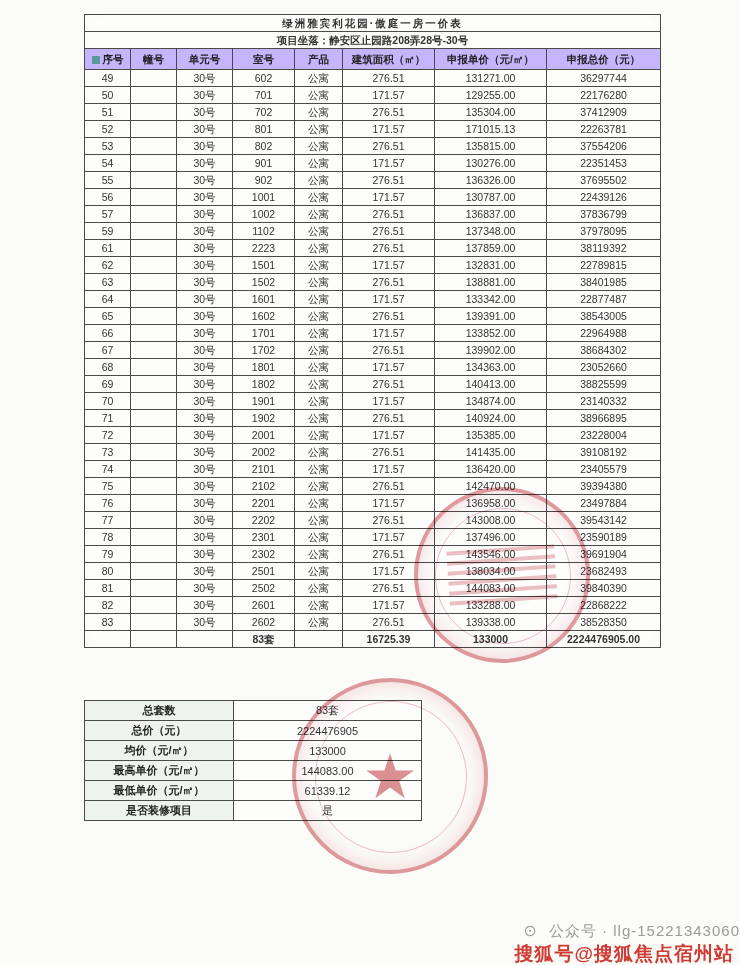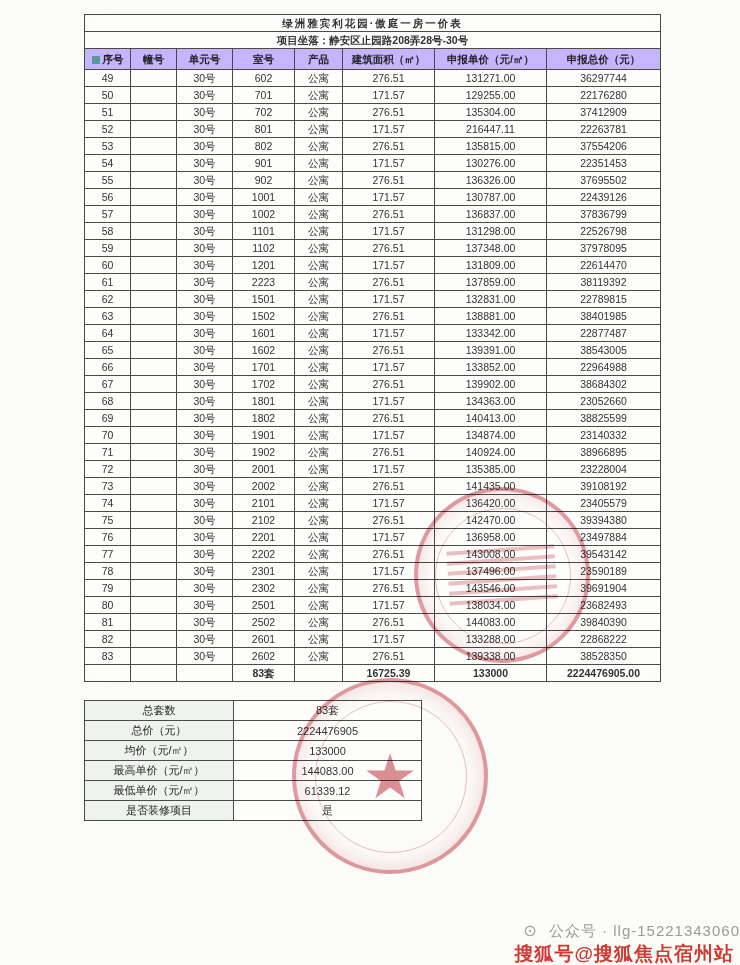--- a/index.html
+++ b/index.html
@@ -41,21 +41,21 @@
   
   .summary-table{
     position:absolute;left:84px;top:700px;width:338px;
     border-collapse:collapse;table-layout:fixed;background:#fdfdfc;
   }
   .summary-table td{
     border:1px solid #4a4a48;font-size:11px;height:17px;
     text-align:center;padding:1px 3px;color:#333;white-space:nowrap;
   }
   .summary-table td:first-child{
-    font-weight:normal;background:#eef3ee;width:142px;color:#222;
+    font-weight:bold;background:#eef3ee;width:142px;color:#222;
   }
   
   .stamp{
     position:absolute;border-radius:50%;
     border:4px solid rgba(186,34,44,0.45);
     box-shadow:inset 0 0 20px rgba(186,34,44,0.18);
     mix-blend-mode:multiply;pointer-events:none;
   }
   .stamp-1{left:414px;top:487px;width:168px;height:168px;}
   .stamp-2{left:292px;top:678px;width:188px;height:188px;}
@@ -149,21 +149,21 @@
         <td>135304.00</td>
         <td>37412909</td>
       </tr>
       <tr>
         <td>52</td>
         <td></td>
         <td>30号</td>
         <td>801</td>
         <td>公寓</td>
         <td>171.57</td>
-        <td>216447.11</td>
+        <td>171015.13</td>
         <td>22263781</td>
       </tr>
       <tr>
         <td>53</td>
         <td></td>
         <td>30号</td>
         <td>802</td>
         <td>公寓</td>
         <td>276.51</td>
         <td>135815.00</td>
@@ -203,48 +203,28 @@
         <td>57</td>
         <td></td>
         <td>30号</td>
         <td>1002</td>
         <td>公寓</td>
         <td>276.51</td>
         <td>136837.00</td>
         <td>37836799</td>
       </tr>
       <tr>
-        <td>58</td>
-        <td></td>
-        <td>30号</td>
-        <td>1101</td>
-        <td>公寓</td>
-        <td>171.57</td>
-        <td>131298.00</td>
-        <td>22526798</td>
-      </tr>
-      <tr>
         <td>59</td>
         <td></td>
         <td>30号</td>
         <td>1102</td>
         <td>公寓</td>
         <td>276.51</td>
         <td>137348.00</td>
         <td>37978095</td>
-      </tr>
-      <tr>
-        <td>60</td>
-        <td></td>
-        <td>30号</td>
-        <td>1201</td>
-        <td>公寓</td>
-        <td>171.57</td>
-        <td>131809.00</td>
-        <td>22614470</td>
       </tr>
       <tr>
         <td>61</td>
         <td></td>
         <td>30号</td>
         <td>2223</td>
         <td>公寓</td>
         <td>276.51</td>
         <td>137859.00</td>
         <td>38119392</td>

